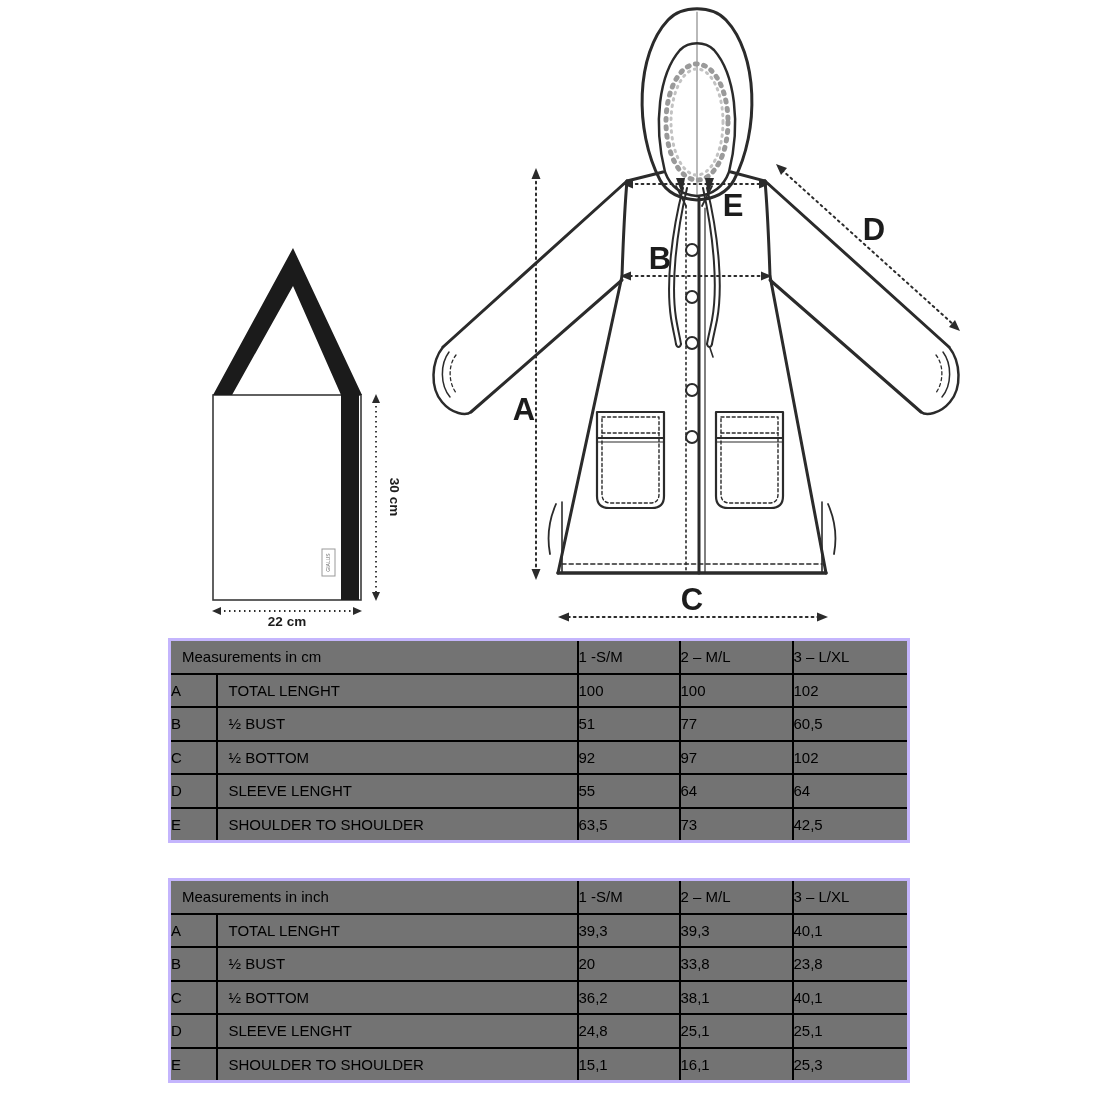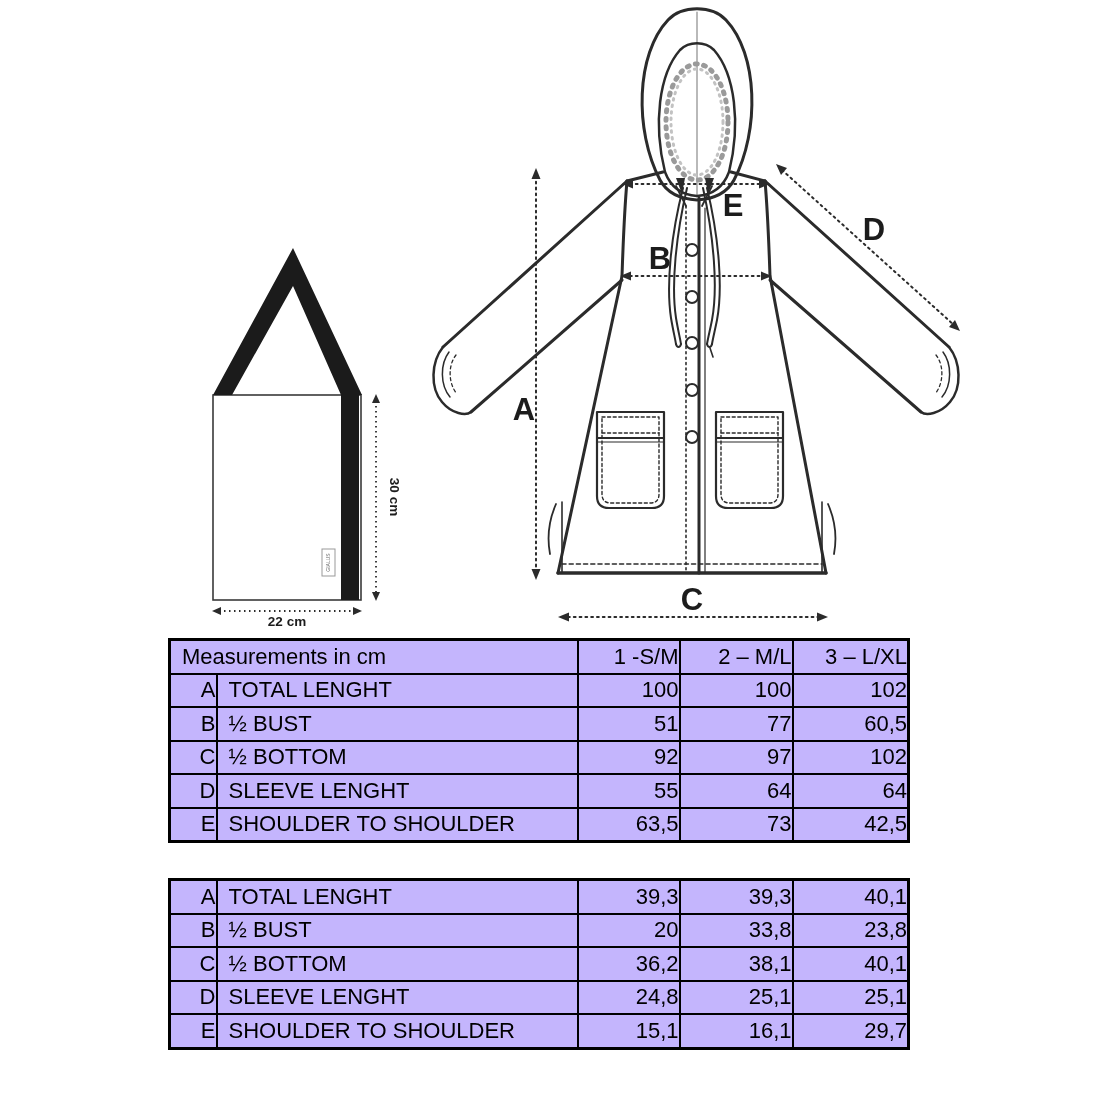--- a/index.html
+++ b/index.html
@@ -5,25 +5,25 @@
   html,body{margin:0;padding:0;background:#fff;}
   .canvas{
     position:relative;width:1098px;height:1098px;background:#ffffff;
     font-family:"Liberation Sans",sans-serif;overflow:hidden;
   }
   svg text{font-family:"Liberation Sans",sans-serif;}
   .dimlabel{font-weight:bold;font-size:13.5px;fill:#1c1c1c;}
   .letter{font-weight:bold;font-size:31px;fill:#1c1c1c;}
   table.meas{
     position:absolute;left:168px;border-collapse:collapse;table-layout:fixed;
-    background:#c4b5fd;font-size:22px;color:#000;border:3px solid #000000;
+    background:#737373;font-size:15px;color:#000;border:3px solid #c4b5fd;
   }
   table.meas td{
     border:2.5px solid #000;height:31.5px;padding:0;vertical-align:middle;
-    text-align:right;white-space:nowrap;overflow:hidden;line-height:1;
+    text-align:left;white-space:nowrap;overflow:hidden;line-height:1;
   }
   table.meas td.name,table.meas td.title{text-align:left;padding-left:11px;}
 </style>
 </head>
 <body>
 
 <div class="canvas">
 
   <svg width="1098" height="638" viewBox="0 0 1098 638">
 
@@ -225,20 +225,26 @@
   
   <table class="meas" style="top:878px">
     <colgroup>
         <col style="width:47px">
         <col style="width:361px">
         <col style="width:102px">
         <col style="width:113px">
         <col style="width:116px">
       </colgroup>
     <tbody>
+        <tr>
+      <td colspan="2" class="title">Measurements in inch</td>
+      <td>1 -S/M</td>
+      <td>2 – M/L</td>
+      <td>3 – L/XL</td>
+    </tr>
     <tr>
       <td>A</td>
       <td class="name">TOTAL LENGHT</td>
       <td>39,3</td>
       <td>39,3</td>
       <td>40,1</td>
     </tr>
     <tr>
       <td>B</td>
       <td class="name">½ BUST</td>
@@ -258,18 +264,18 @@
       <td class="name">SLEEVE LENGHT</td>
       <td>24,8</td>
       <td>25,1</td>
       <td>25,1</td>
     </tr>
     <tr>
       <td>E</td>
       <td class="name">SHOULDER TO SHOULDER</td>
       <td>15,1</td>
       <td>16,1</td>
-      <td>29,7</td>
+      <td>25,3</td>
     </tr>
   </tbody>
     </table>
 
 </div>
 
 </body></html>

